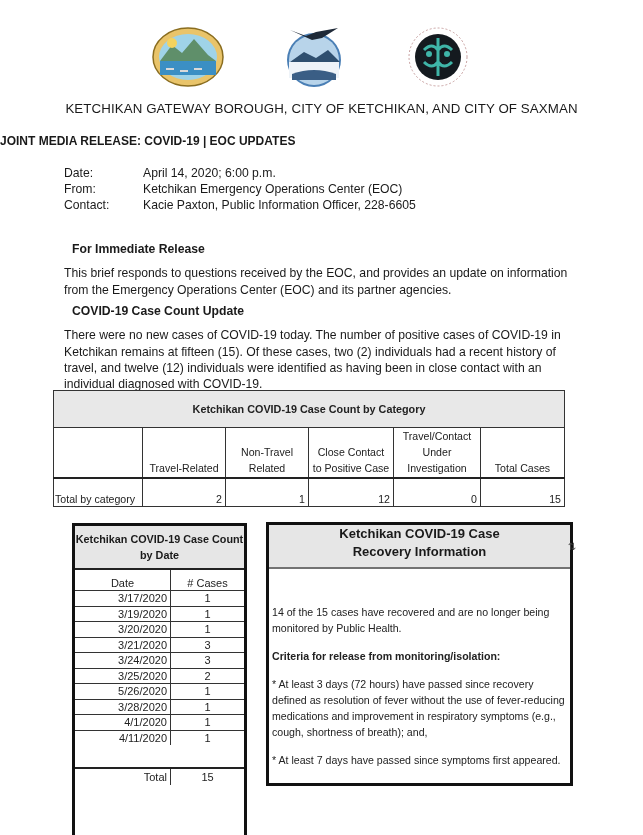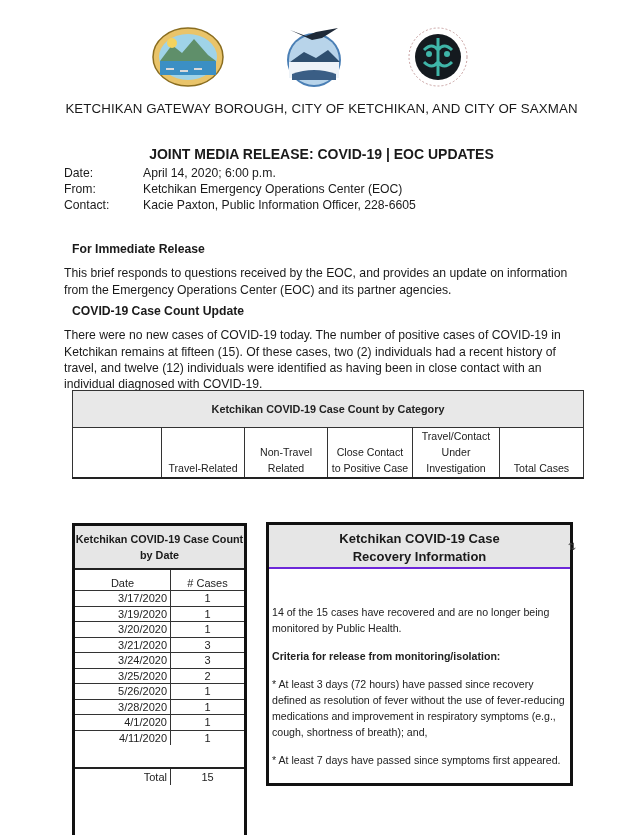--- a/index.html
+++ b/index.html
@@ -6,35 +6,35 @@
     body { width: 643px; height: 835px; position: relative; overflow: hidden;
       font-family: "Liberation Sans", "DejaVu Sans", sans-serif; color: #1a1a1a; }
     .logos { position: absolute; top: 22px; left: 0; width: 643px; height: 70px; }
     .logo { position: absolute; }
     .logo1 { left: 152px; top: 5px; width: 72px; height: 60px; }
     .logo2 { left: 282px; top: 0px; width: 64px; height: 66px; }
     .logo3 { left: 408px; top: 4px; width: 60px; height: 62px; }
 
     .org-title { position: absolute; top: 101px; left: 0; width: 643px; text-align: center;
       font-size: 13.3px; letter-spacing: 0.1px; }
-    .release-title { position: absolute; top: 134px; left: 0; width: 643px; text-align: center;
-      font-size: 14px; font-weight: bold; margin-top: 12px; }
+    .release-title { position: absolute; top: 134px; left: 0; width: 643px; text-align: left;
+      font-size: 12px; font-weight: bold; }
 
     .meta { position: absolute; left: 64px; top: 165px; font-size: 12.2px; line-height: 16px; }
     .meta-row { display: flex; }
     .meta-label { width: 79px; }
 
     .section { position: absolute; left: 64px; width: 515px; font-size: 12.2px; line-height: 16.3px; }
     .section h3 { margin: 8px; font-size: 12.2px; font-weight: bold; }
     .section p { margin: 0; }
     .sec1 { top: 233px; }
     .sec2 { top: 295px; }
 
     
-    .cat-table { position: absolute; left: 72px; top: 390px; width: 512px; border-collapse: collapse;
+    .cat-table { position: absolute; left: 53px; top: 390px; width: 512px; border-collapse: collapse;
       font-size: 10.6px; color: #222; }
     .cat-table td, .cat-table th { border: 1px solid #333; padding: 0 3px; font-weight: normal; }
     .cat-table .hdr { background: #e8e8e8; height: 36px; text-align: center; font-weight: bold; font-size: 10.8px; }
     .cat-table .colhdr td { height: 47px; vertical-align: bottom; text-align: center; line-height: 16px; padding-bottom: 1px; }
     .cat-table .colhdr { border-bottom: 2px solid #222; }
     .cat-table .datarow td { height: 26px; vertical-align: bottom; text-align: right; padding-bottom: 1px; }
     .cat-table .datarow td.first { text-align: left; padding-left: 1px; }
 
     
     .date-box { position: absolute; left: 72px; top: 523px; width: 175px; height: 318px;
@@ -47,22 +47,22 @@
     .date-table td.c2 { text-align: center; }
     .date-table tr.row td { border-bottom: 1px solid #333; }
     .date-table tr.colhead td { height: 20px; vertical-align: bottom; }
     .date-table tr.colhead td.c1 { text-align: center; padding-right: 0; }
     .date-table tr.blank td { height: 22px; border-bottom: 2px solid #222; }
     .date-table tr.total td { height: 16px; }
 
     
     .rec-box { position: absolute; left: 266px; top: 522px; width: 307px; height: 264px;
       border: 3px solid #111; box-sizing: border-box; }
-    .rec-box .rhdr { background: #e6e6e6; height: 44px; border-bottom: 2px solid #6d28d9; text-align: center;
-      font-weight: bold; font-size: 13px; line-height: 18px; padding-top: 5px; box-sizing: border-box; }
+    .rec-box .rhdr { background: #e6e6e6; height: 44px; border-bottom: 2px solid #737373; text-align: center;
+      font-weight: bold; font-size: 13px; line-height: 18px; box-sizing: border-box; }
     .rec-body { padding: 35px 0 0 3px; font-size: 10.6px; line-height: 16px; color: #222; }
     .rec-body p { margin: 0; }
     .rec-body .gap { height: 12px; }
     .rec-body .crit { font-weight: bold; }
     .resize-handle { position: absolute; right: -6px; top: 16px; width: 8px; height: 12px; font-size: 10px; line-height: 12px; color: #444; }
   </style>
 </head>
 <body>
 
 <div class="logos">
@@ -125,20 +125,28 @@
     <td class="hdr" colspan="6">Ketchikan COVID-19 Case Count by Category</td>
   </tr>
   <tr class="colhdr">
     <td style="width:82px"></td>
     <td style="width:76px">Travel-Related</td>
     <td style="width:76px">Non-Travel Related</td>
     <td style="width:78px">Close Contact to Positive Case</td>
     <td style="width:80px">Travel/Contact Under Investigation</td>
     <td>Total Cases</td>
   </tr>
+  <tr class="datarow">
+    <td class="first">Total by category</td>
+    <td>2</td>
+    <td>1</td>
+    <td>12</td>
+    <td>0</td>
+    <td>15</td>
+  </tr>
 </tbody>
   </table>
 
 <div class="date-box">
   <div class="dhdr">Ketchikan COVID-19 Case Count by Date</div>
   <table class="date-table">
     <tbody>
         <tr class="colhead row">
       <td class="c1">Date</td>
       <td class="c2"># Cases</td>

